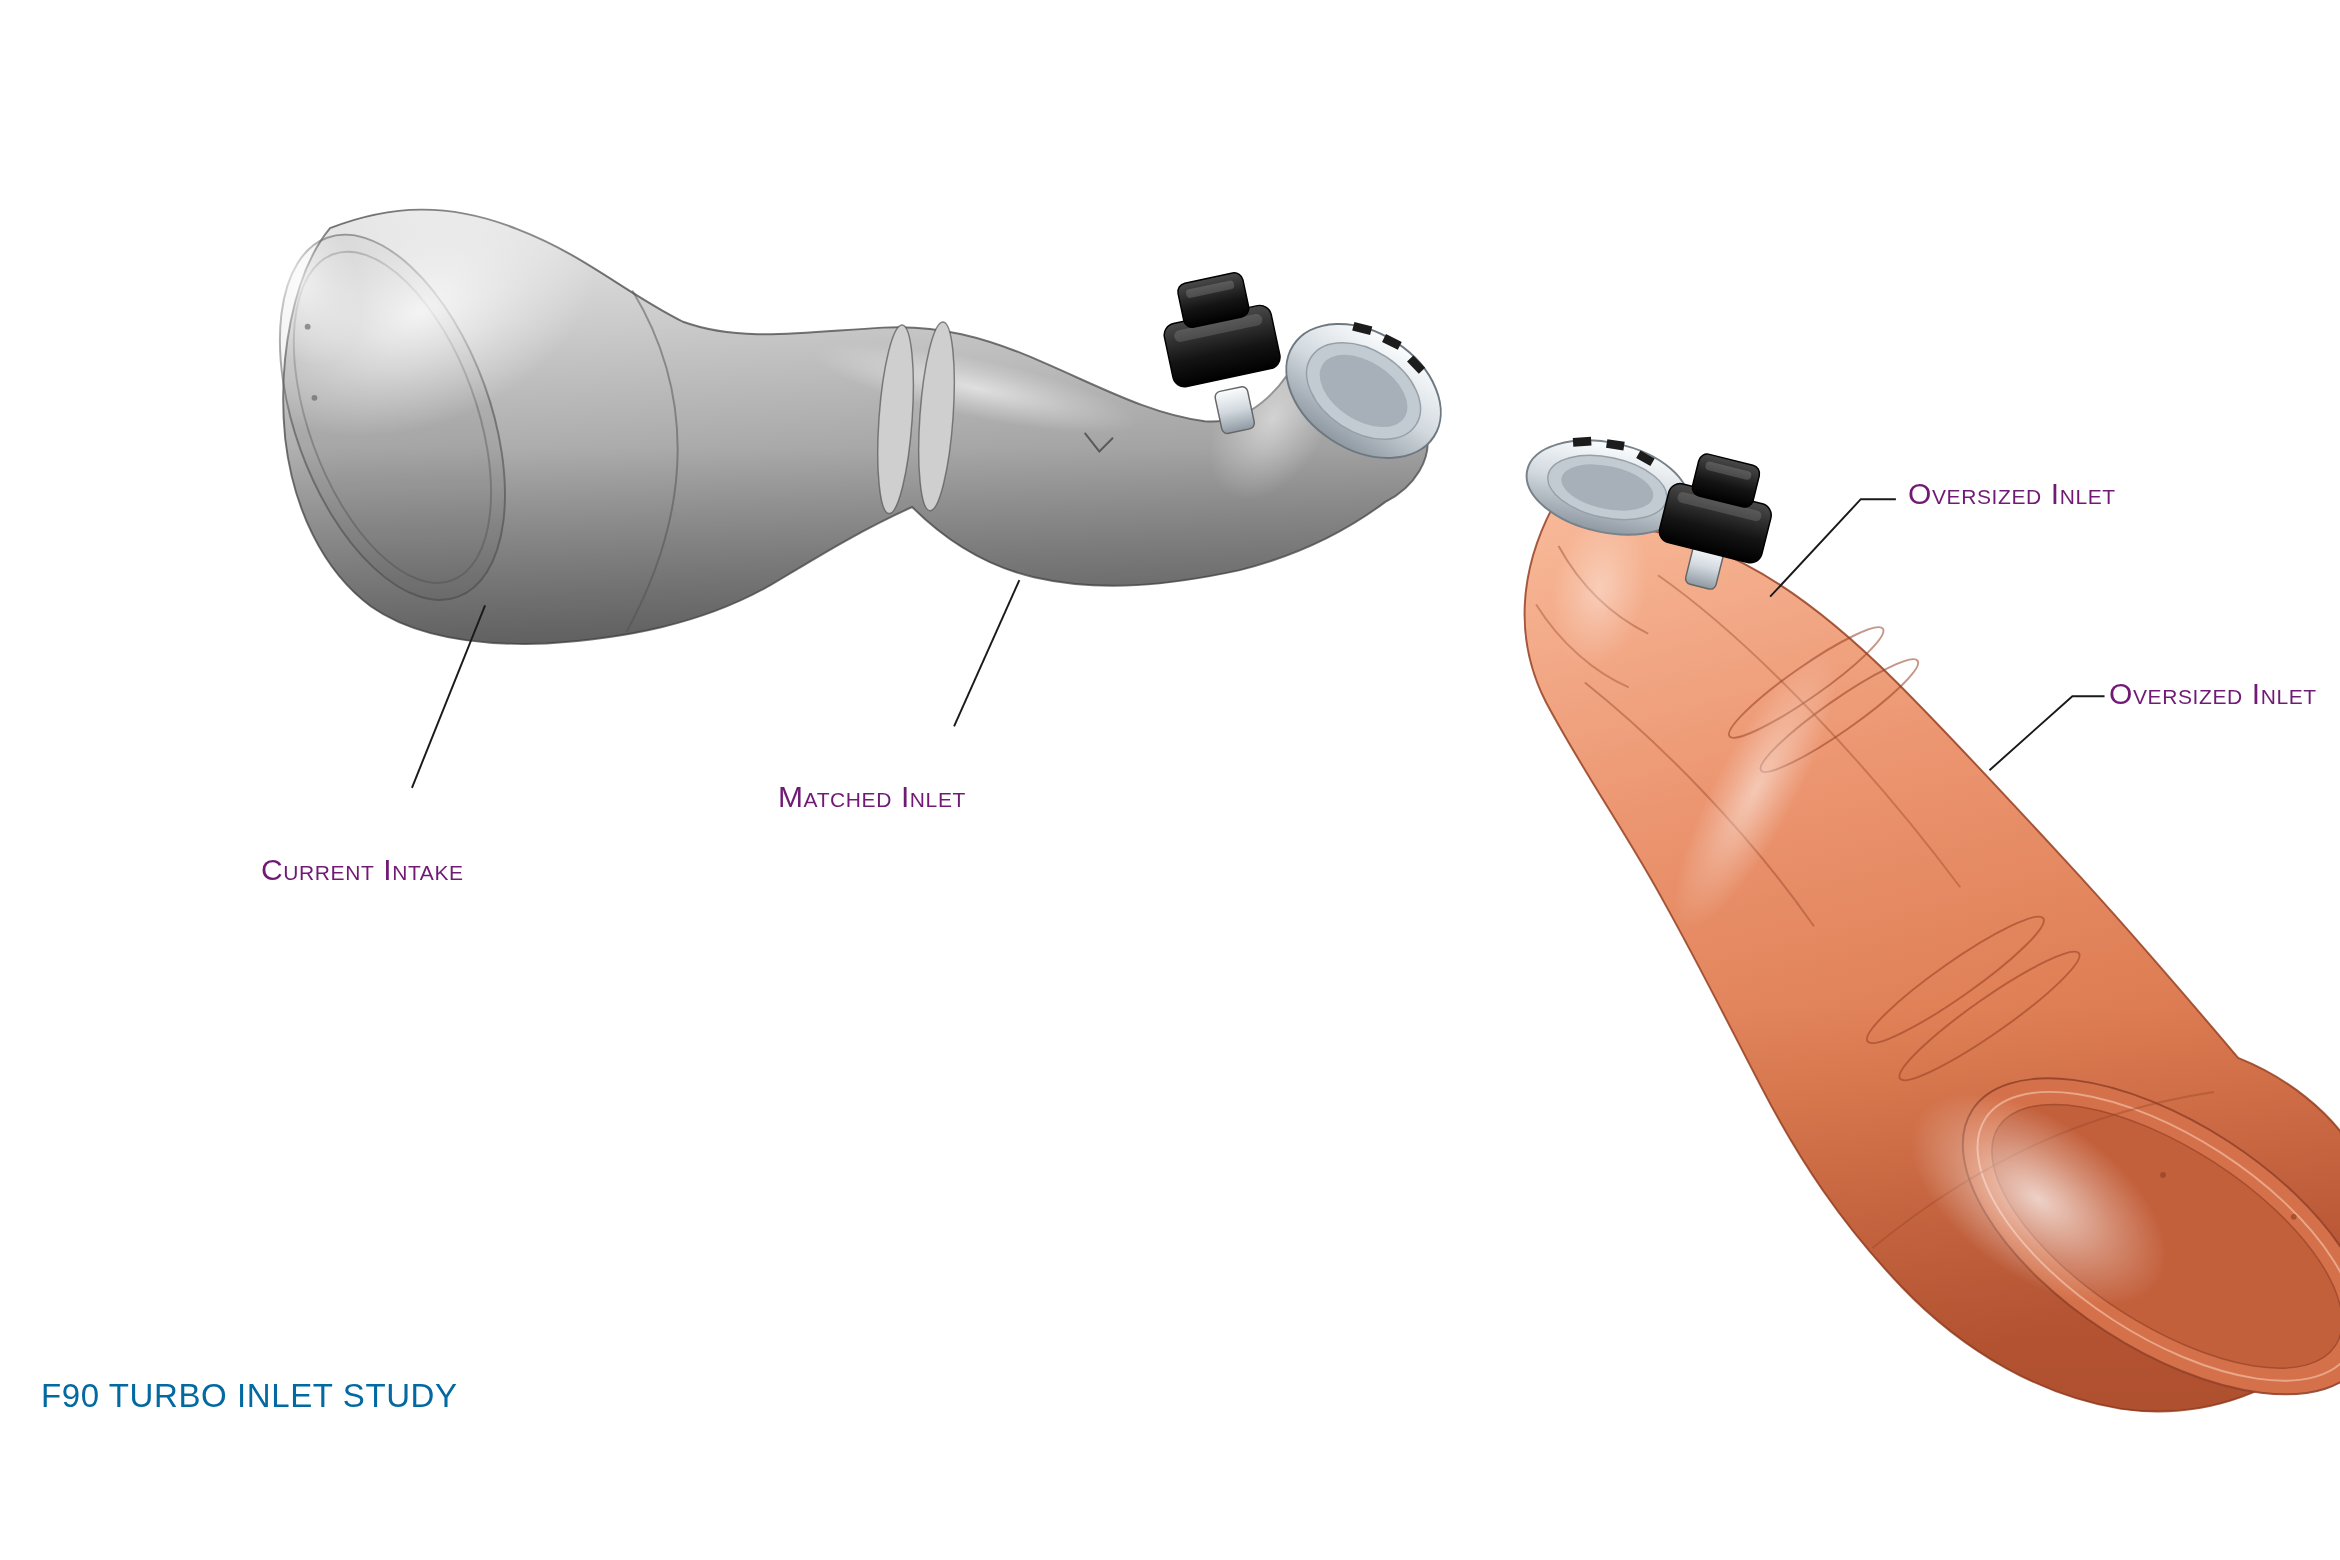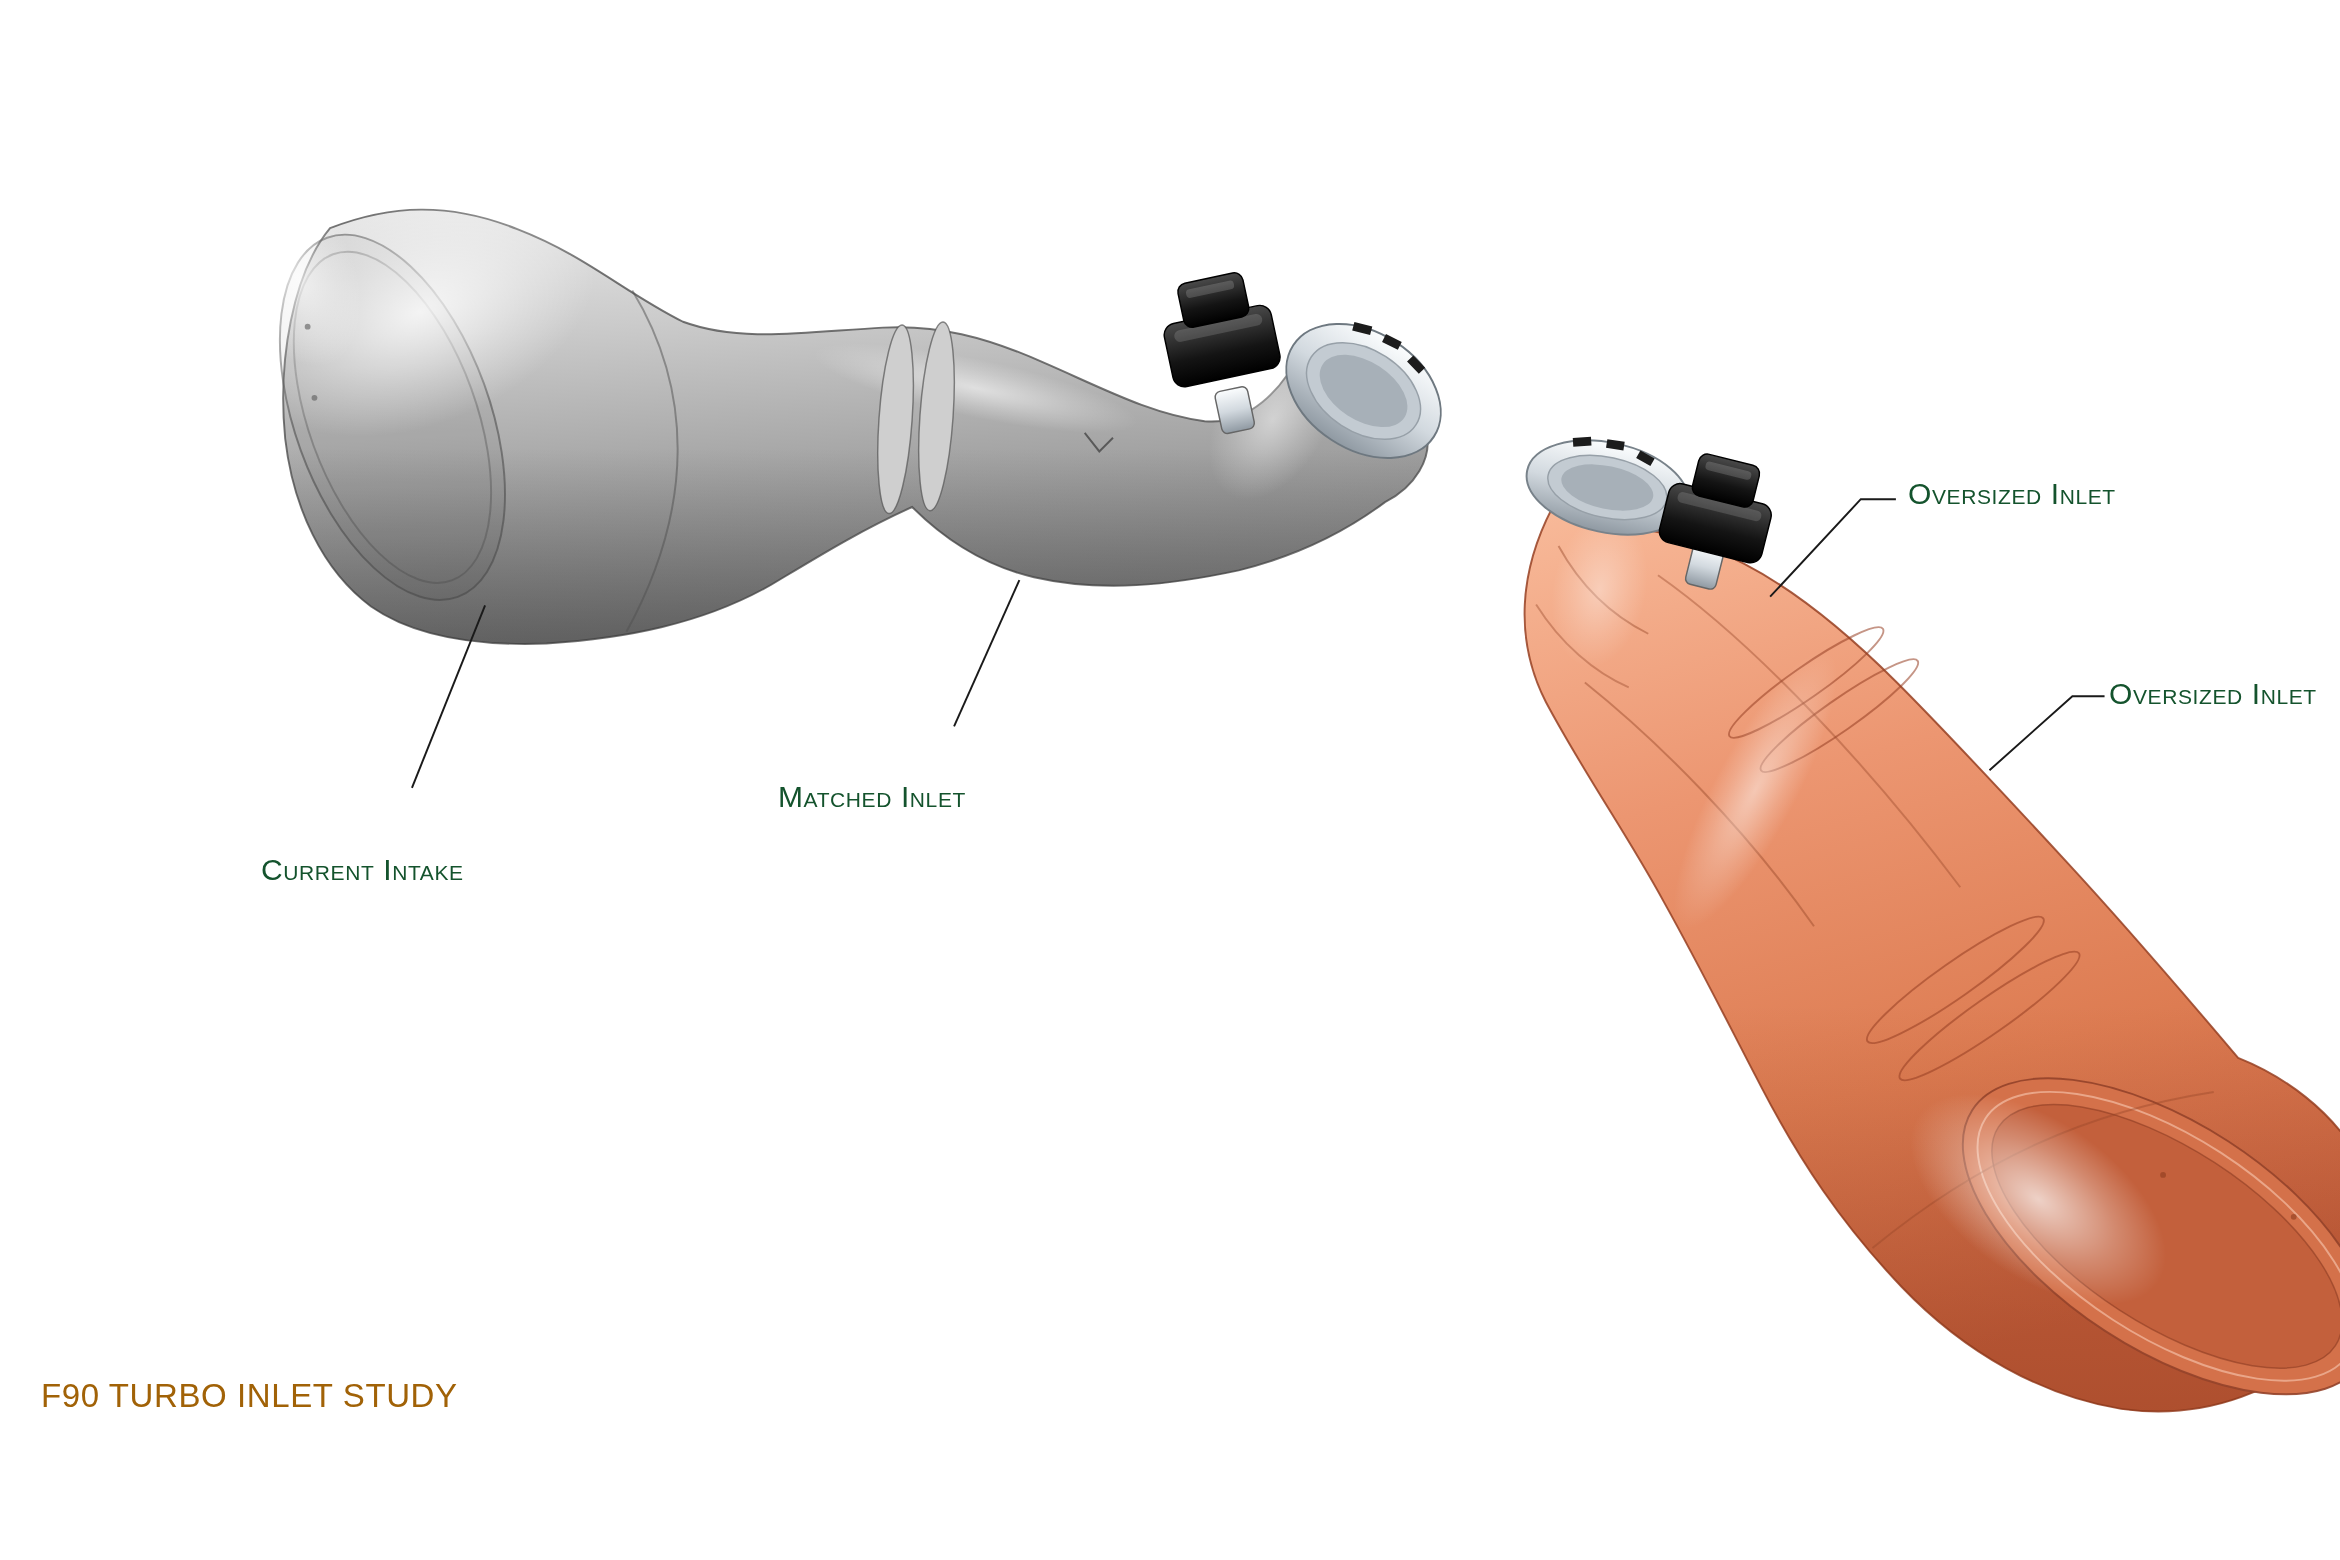--- a/index.html
+++ b/index.html
@@ -9,30 +9,30 @@
     background:#ffffff;
     overflow:hidden;
     font-family:"Liberation Sans",sans-serif;
   }
   .cad-svg{position:absolute;left:0;top:0;width:2341px;height:1560px;}
   .callout{
     position:absolute;
     font-variant:small-caps;
     font-size:30px;
     letter-spacing:0.6px;
-    color:#14532d;
+    color:#701a75;
     white-space:nowrap;
     line-height:1.1;
   }
   .drawing-title{
     position:absolute;
     left:41px;top:1377px;
     font-size:33px;
     letter-spacing:0.6px;
-    color:#a16207;
+    color:#0369a1;
     white-space:nowrap;
   }
   .pos-current{left:261px;top:853px;}
   .pos-matched{left:778px;top:733px;margin-top:47px;}
   .pos-ovl-inlet{left:1908px;top:477px;}
   .pos-ovl-intake{left:2109px;top:677px;}
 </style>
 </head>
 <body>
 

